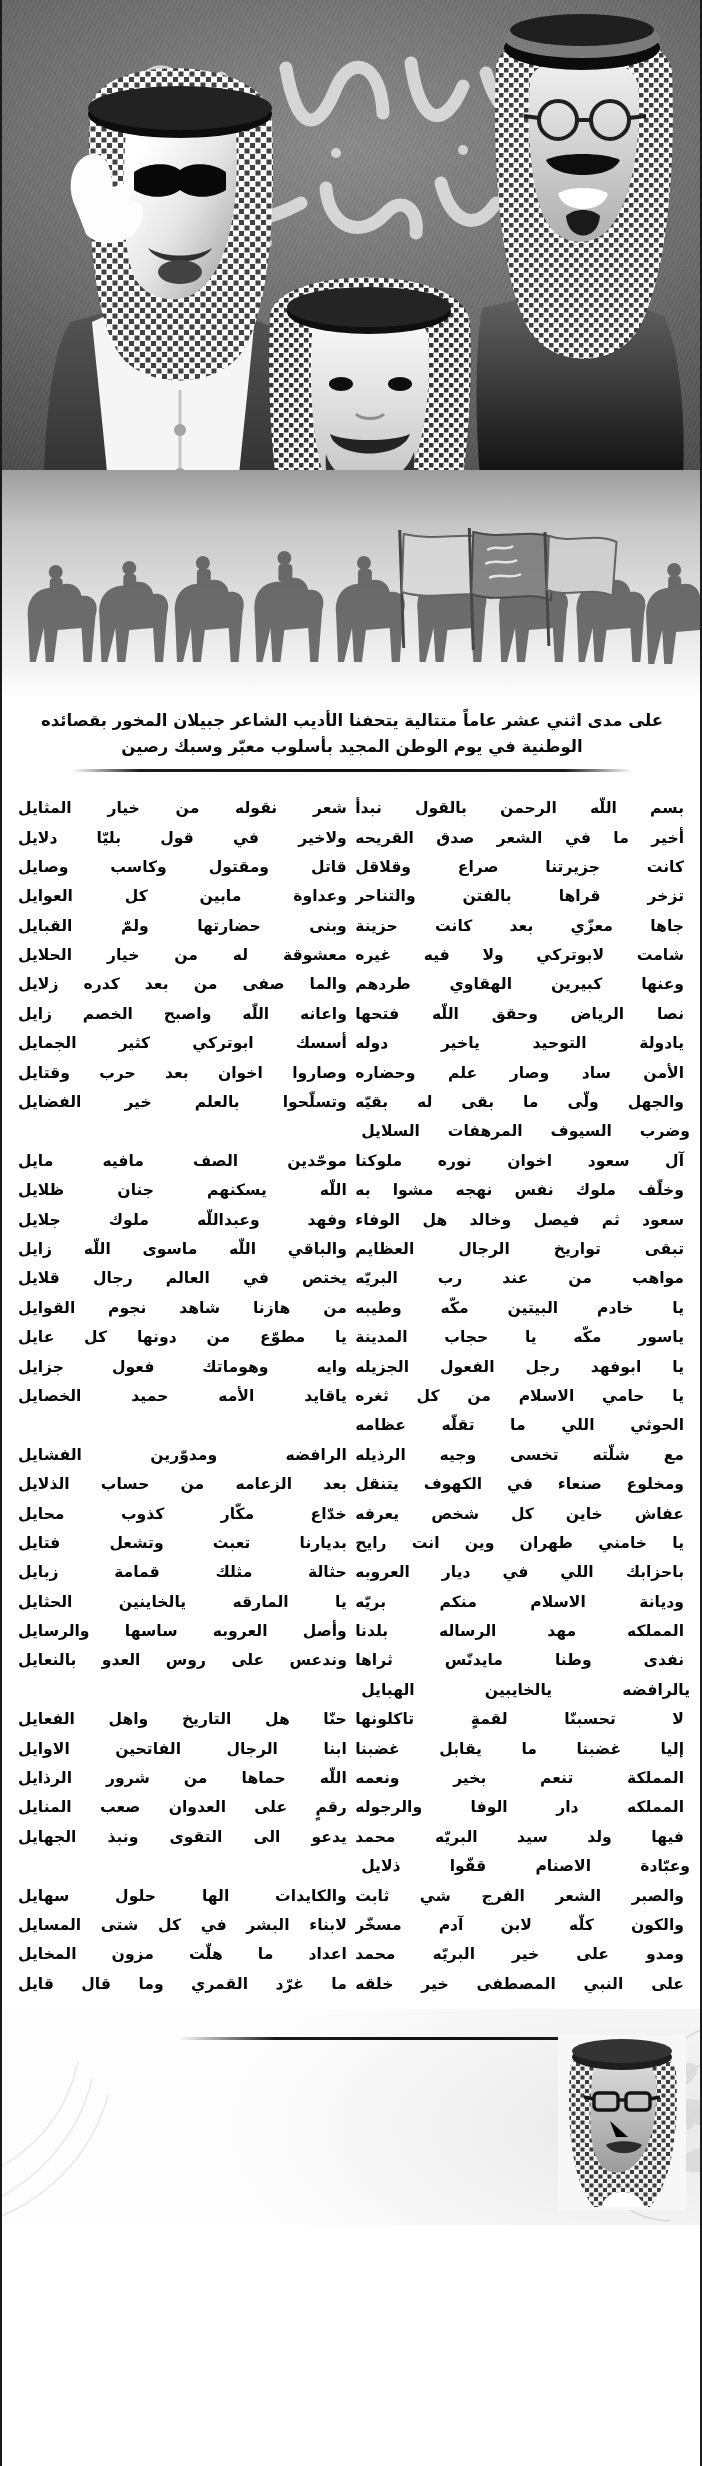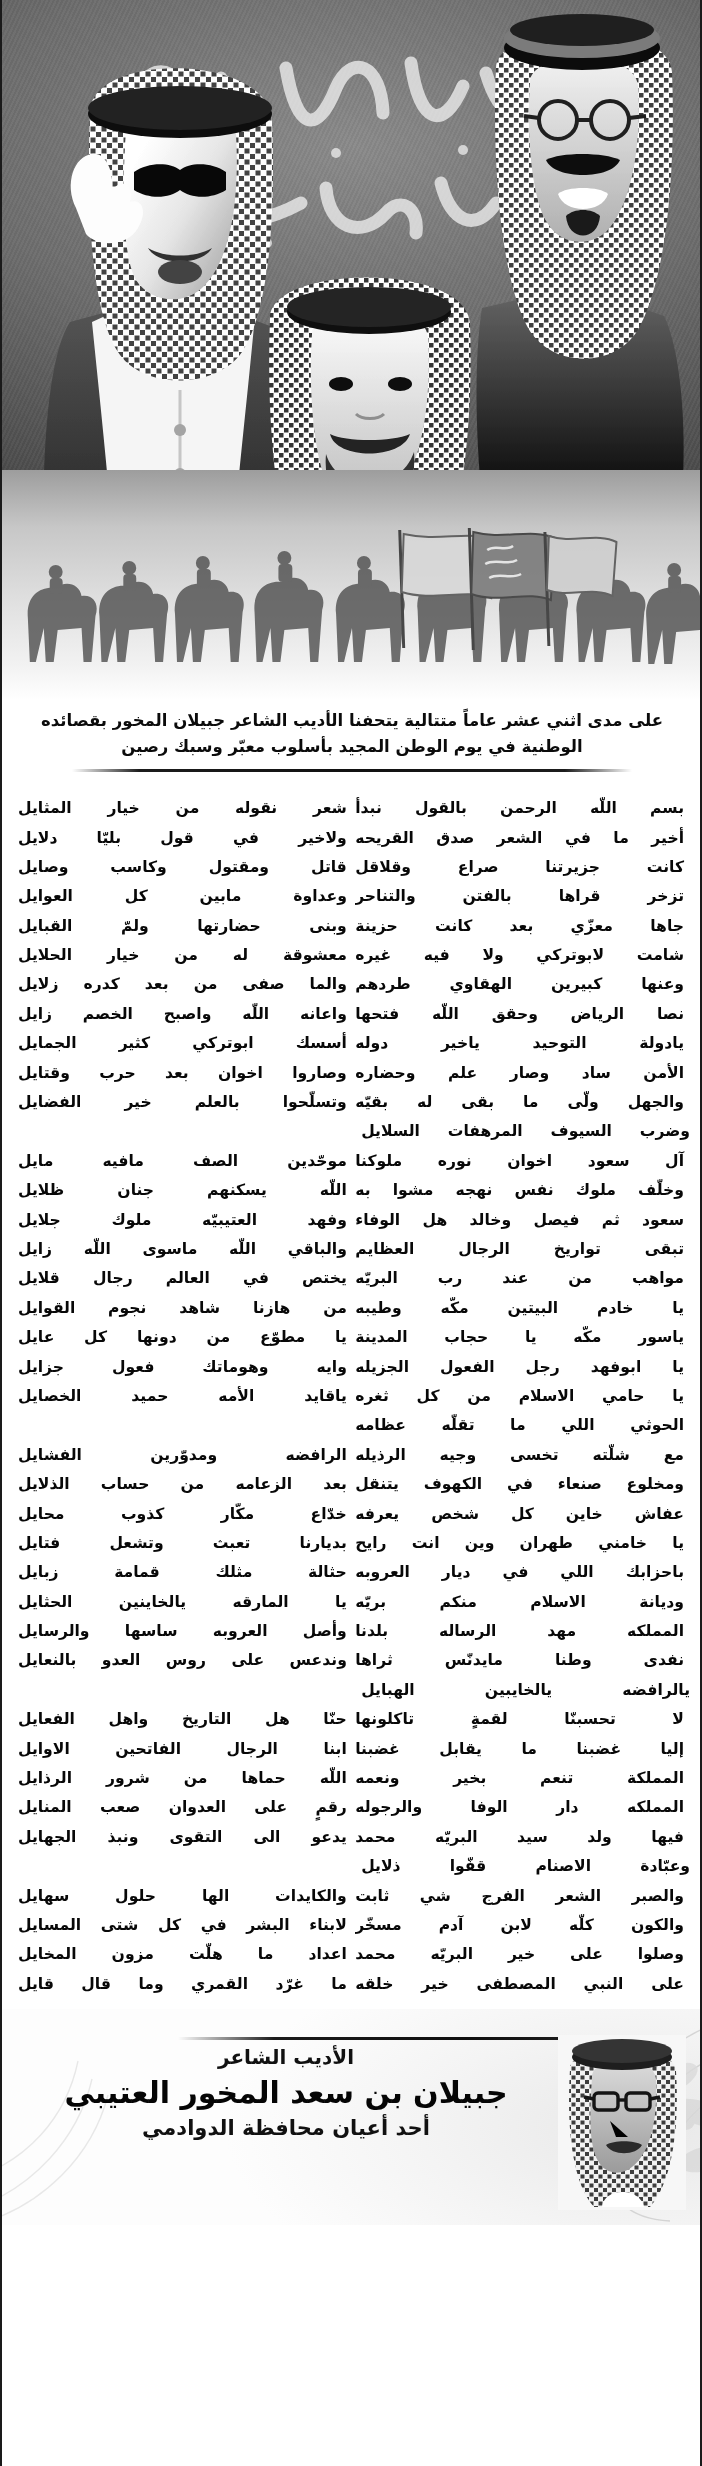--- a/index.html
+++ b/index.html
@@ -443,21 +443,21 @@
       <div class="poem-row">
         <div class="hemistich h-right">آل سعود اخوان نوره ملوكنا</div>
         <div class="hemistich h-left">موحّدين الصف مافيه مايل</div>
       </div>
       <div class="poem-row">
         <div class="hemistich h-right">وخلّف ملوك نفس نهجه مشوا به</div>
         <div class="hemistich h-left">اللّه يسكنهم جنان ظلايل</div>
       </div>
       <div class="poem-row">
         <div class="hemistich h-right">سعود ثم فيصل وخالد هل الوفاء</div>
-        <div class="hemistich h-left">وفهد العتيبيّه ملوك جلايل</div>
+        <div class="hemistich h-left">وفهد وعبداللّه ملوك جلايل</div>
       </div>
       <div class="poem-row">
         <div class="hemistich h-right">تبقى تواريخ الرجال العظايم</div>
         <div class="hemistich h-left">والباقي اللّه ماسوى اللّه زايل</div>
       </div>
       <div class="poem-row">
         <div class="hemistich h-right">مواهب من عند رب البريّه</div>
         <div class="hemistich h-left">يختص في العالم رجال قلايل</div>
       </div>
       <div class="poem-row">
@@ -539,21 +539,21 @@
       </div>
       <div class="poem-row">
         <div class="hemistich h-right">والصبر الشعر الفرج شي ثابت</div>
         <div class="hemistich h-left">والكايدات الها حلول سهايل</div>
       </div>
       <div class="poem-row">
         <div class="hemistich h-right">والكون كلّه لابن آدم مسخّر</div>
         <div class="hemistich h-left">لابناء البشر في كل شتى المسايل</div>
       </div>
       <div class="poem-row">
-        <div class="hemistich h-right">وصلوا على خير البريّه محمد</div>
+        <div class="hemistich h-right">ومدو على خير البريّه محمد</div>
         <div class="hemistich h-left">اعداد ما هلّت مزون المخايل</div>
       </div>
       <div class="poem-row">
         <div class="hemistich h-right">على النبي المصطفى خير خلقه</div>
         <div class="hemistich h-left">ما غرّد القمري وما قال قايل</div>
       </div>
     </div>
 
   <div class="footer">
     <div class="footer-rule"></div>
@@ -610,20 +610,15 @@
           <path d="M60 65 L68 65"></path>
             <path d="M36 64 L26 62"></path>
             <path d="M92 64 L102 62"></path>
         </g>
         <path d="M52 86 L58 102 L70 102"></path>
         <path d="M48 110 C56 105, 76 105, 84 110 C78 121, 54 121, 48 110 Z" fill="#2b2b2b"></path>
         <path d="M44 172 C46 152, 82 152, 86 172 Z" fill="#ffffff"></path>
       </svg>
     </div>
 
-    <div class="footer-text">
-      <p class="ft-role">الأديب الشاعر</p>
-      <p class="ft-name">جبيلان بن سعد المخور العتيبي</p>
-      <p class="ft-sub">أحد أعيان محافظة الدوادمي</p>
-    </div>
   </div>
 
 </div>
 
 </body></html>

